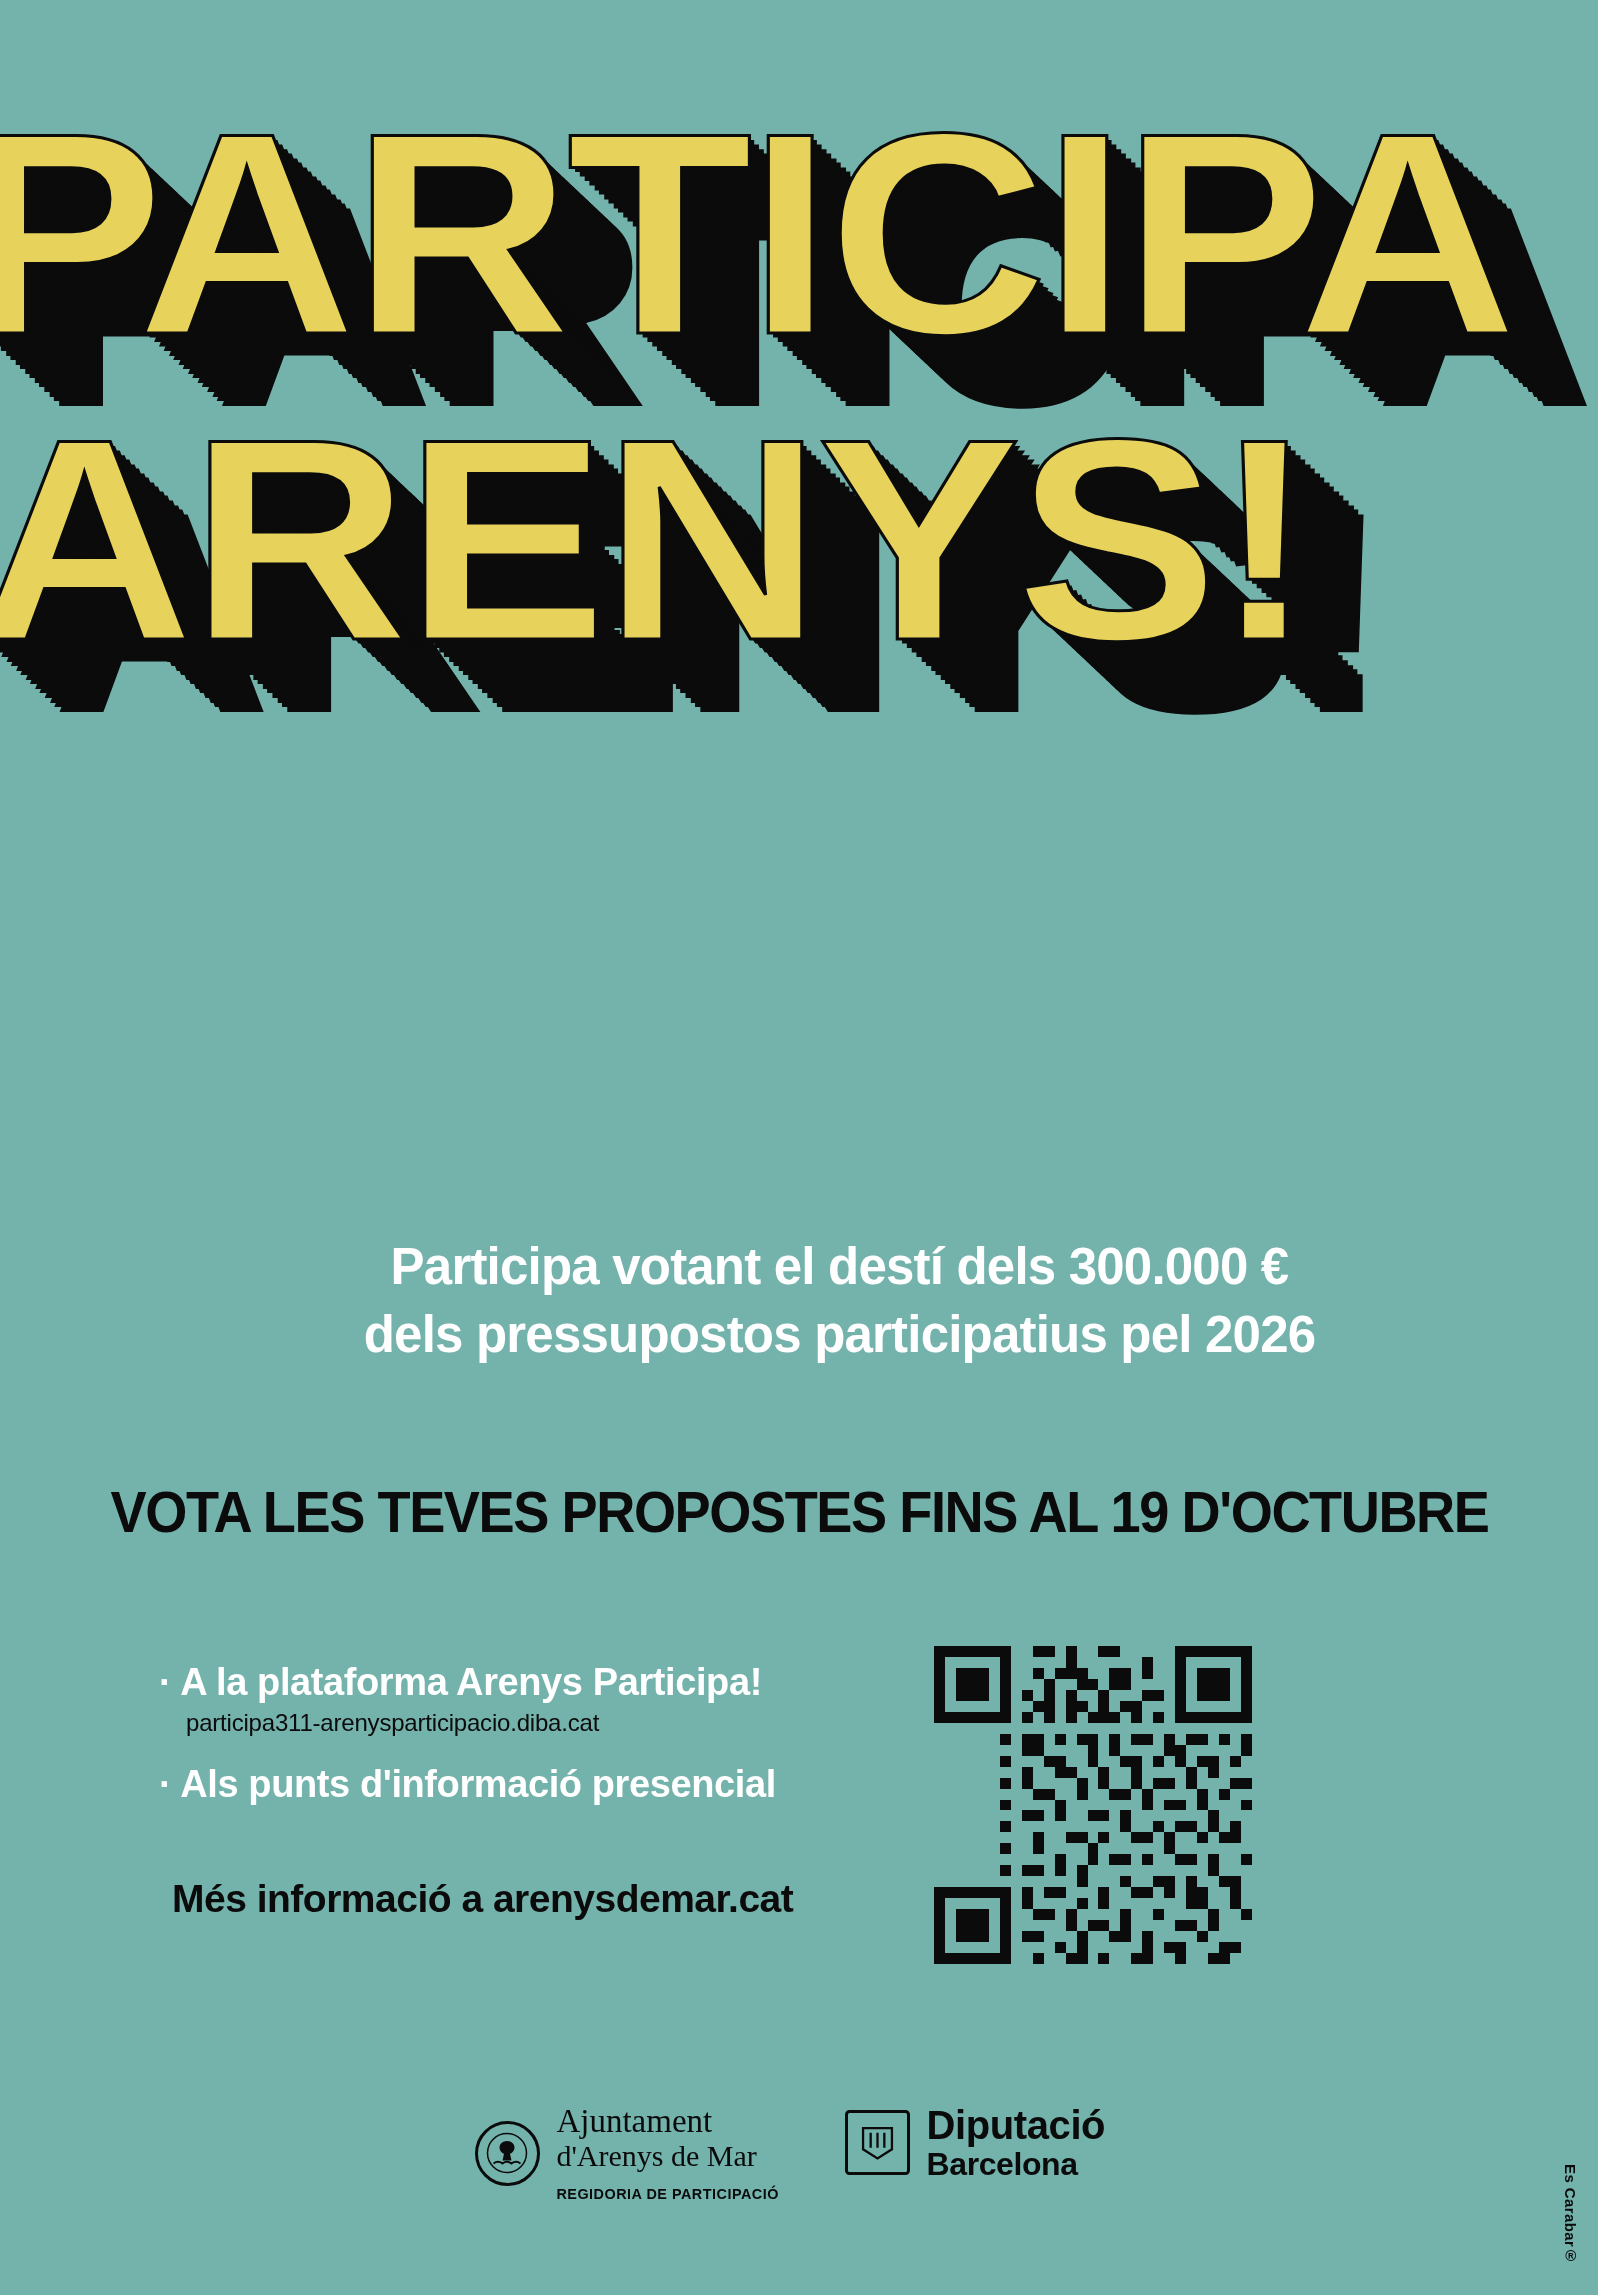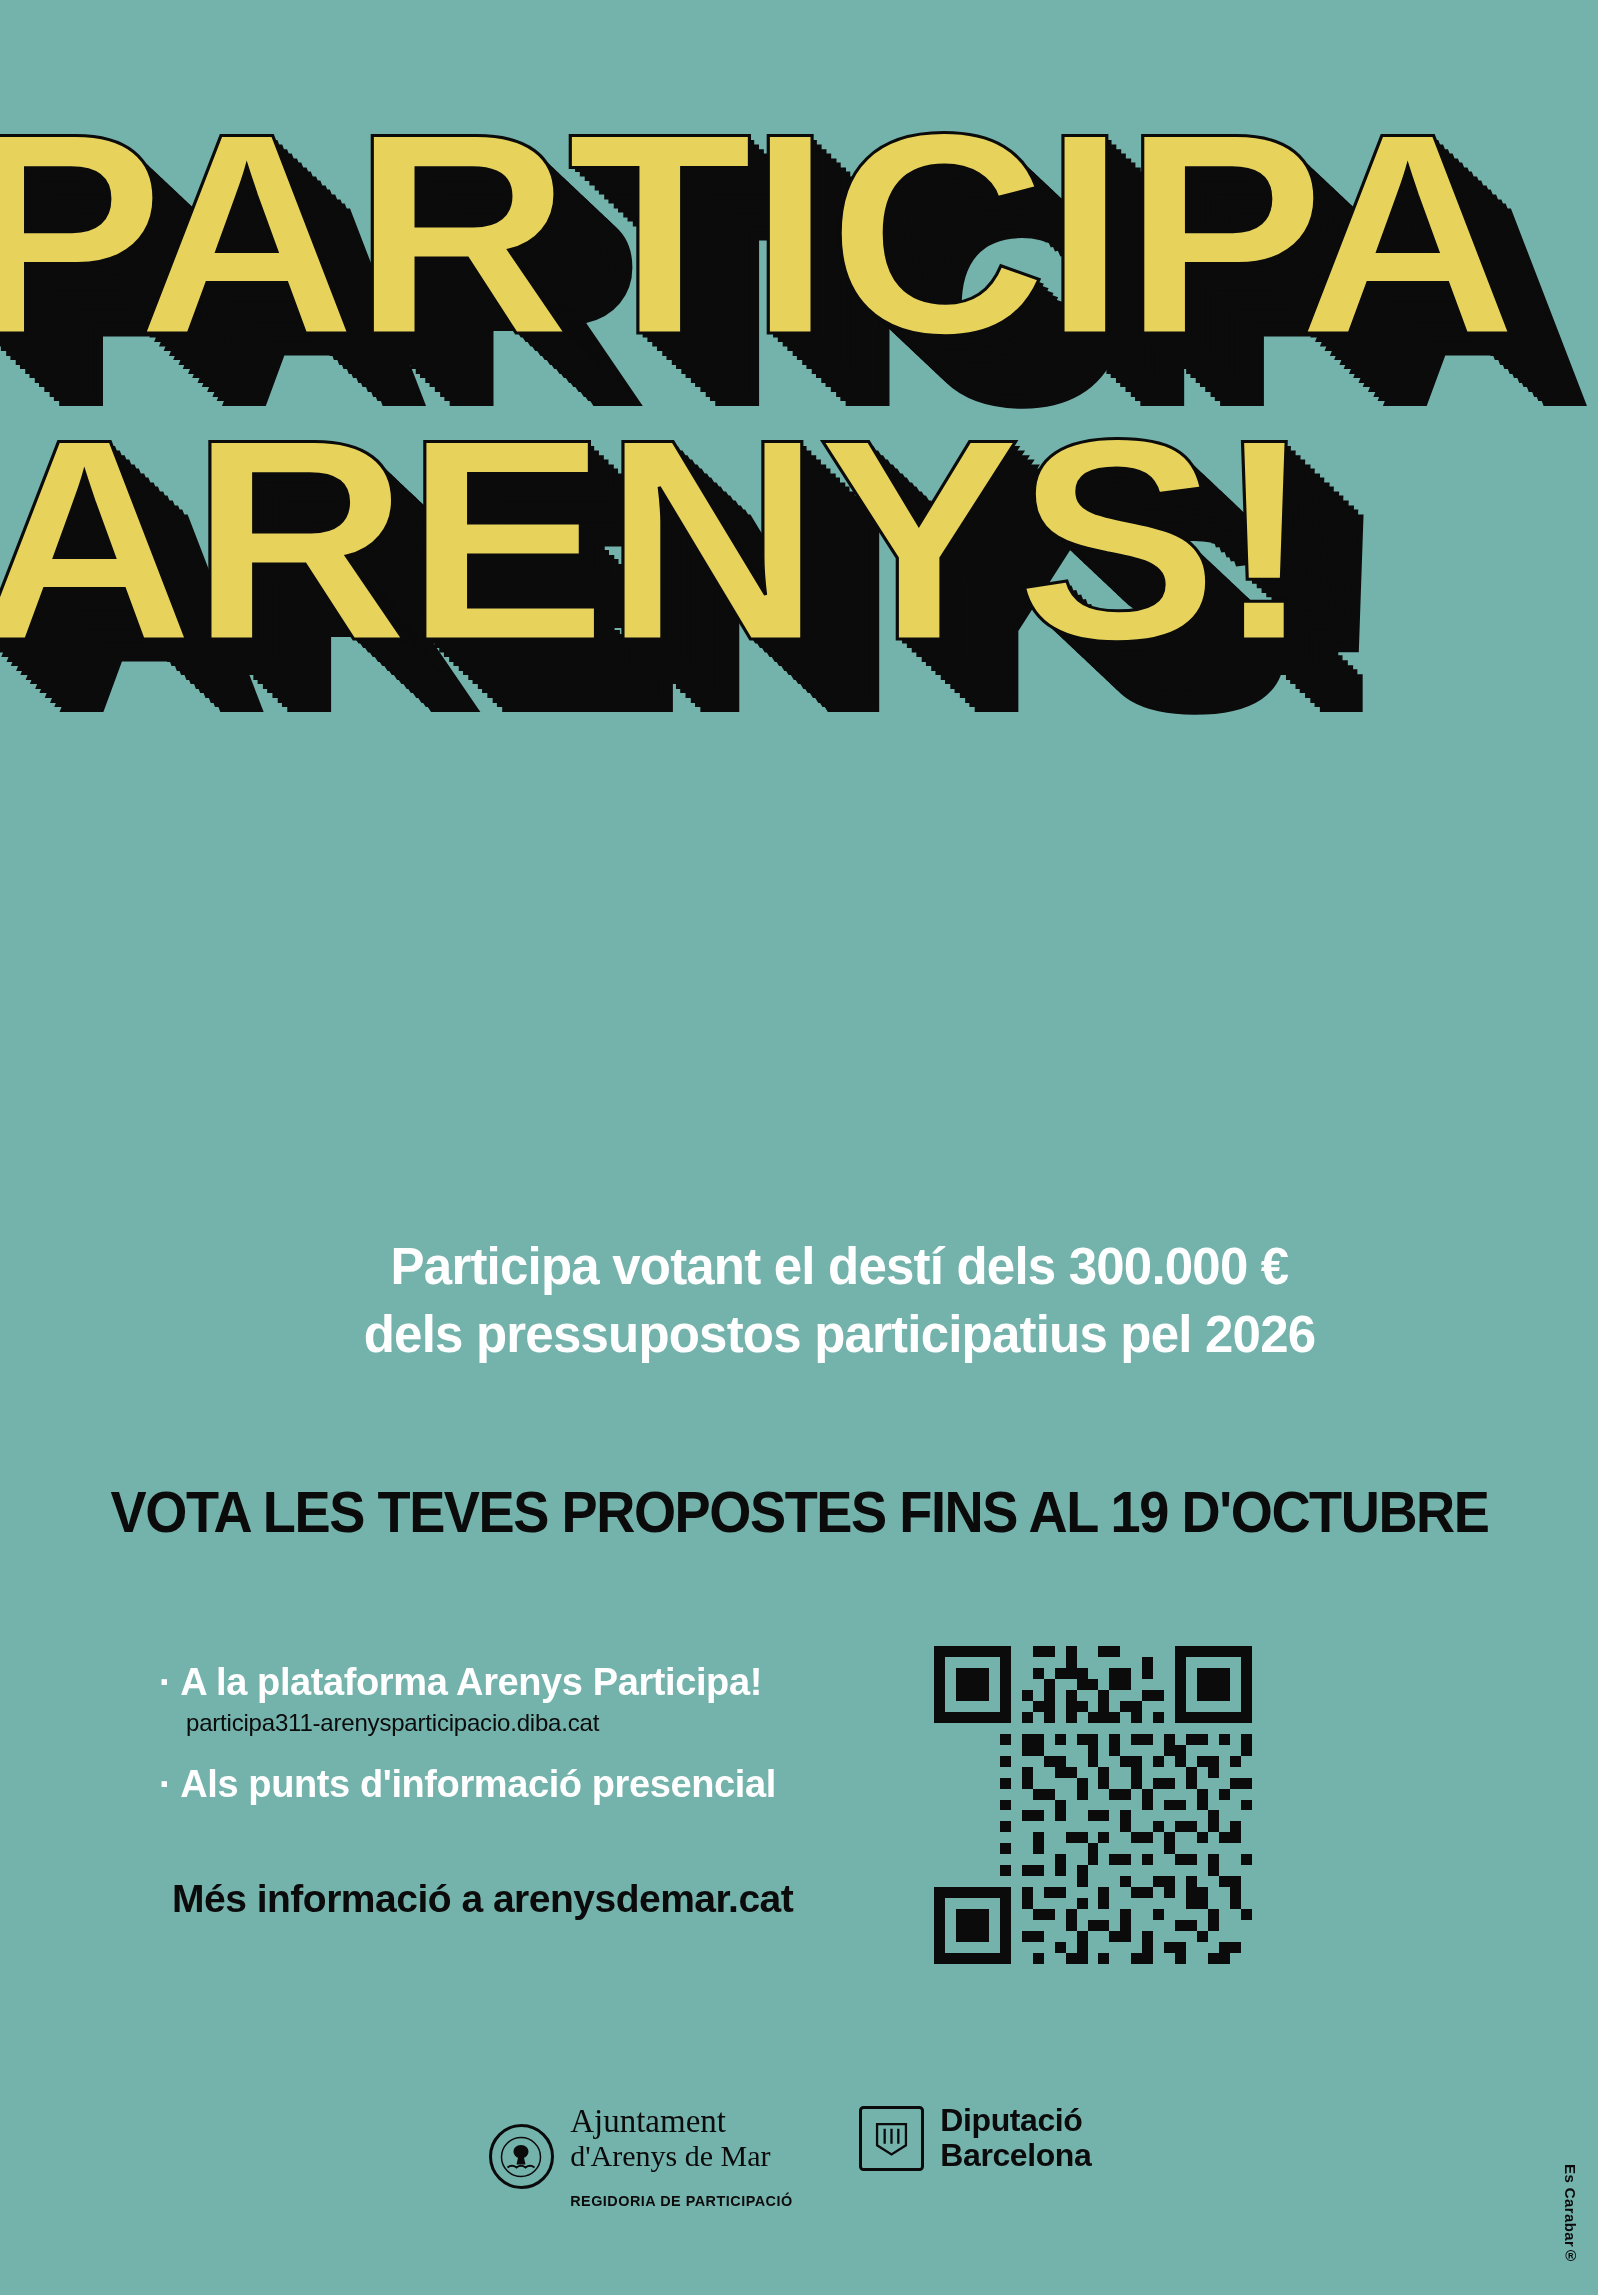--- a/index.html
+++ b/index.html
@@ -177,24 +177,24 @@
     font-weight: normal;
   }
   .logo-sub {
     font-family: "Liberation Serif", serif;
     font-size: 30px;
   }
   .logo-tag {
     font-size: 14.4px;
     font-weight: bold;
     letter-spacing: 0.5px;
-    margin-top: 22px;
+    margin-top: 15px;
   }
   .logo-title-sans {
-    font-size: 32px;
+    font-size: 40px;
     font-weight: bold;
     letter-spacing: -0.4px;
   }
   .logo-sub-sans {
     font-size: 32px;
     font-weight: bold;
     letter-spacing: -0.4px;
   }
 
   

